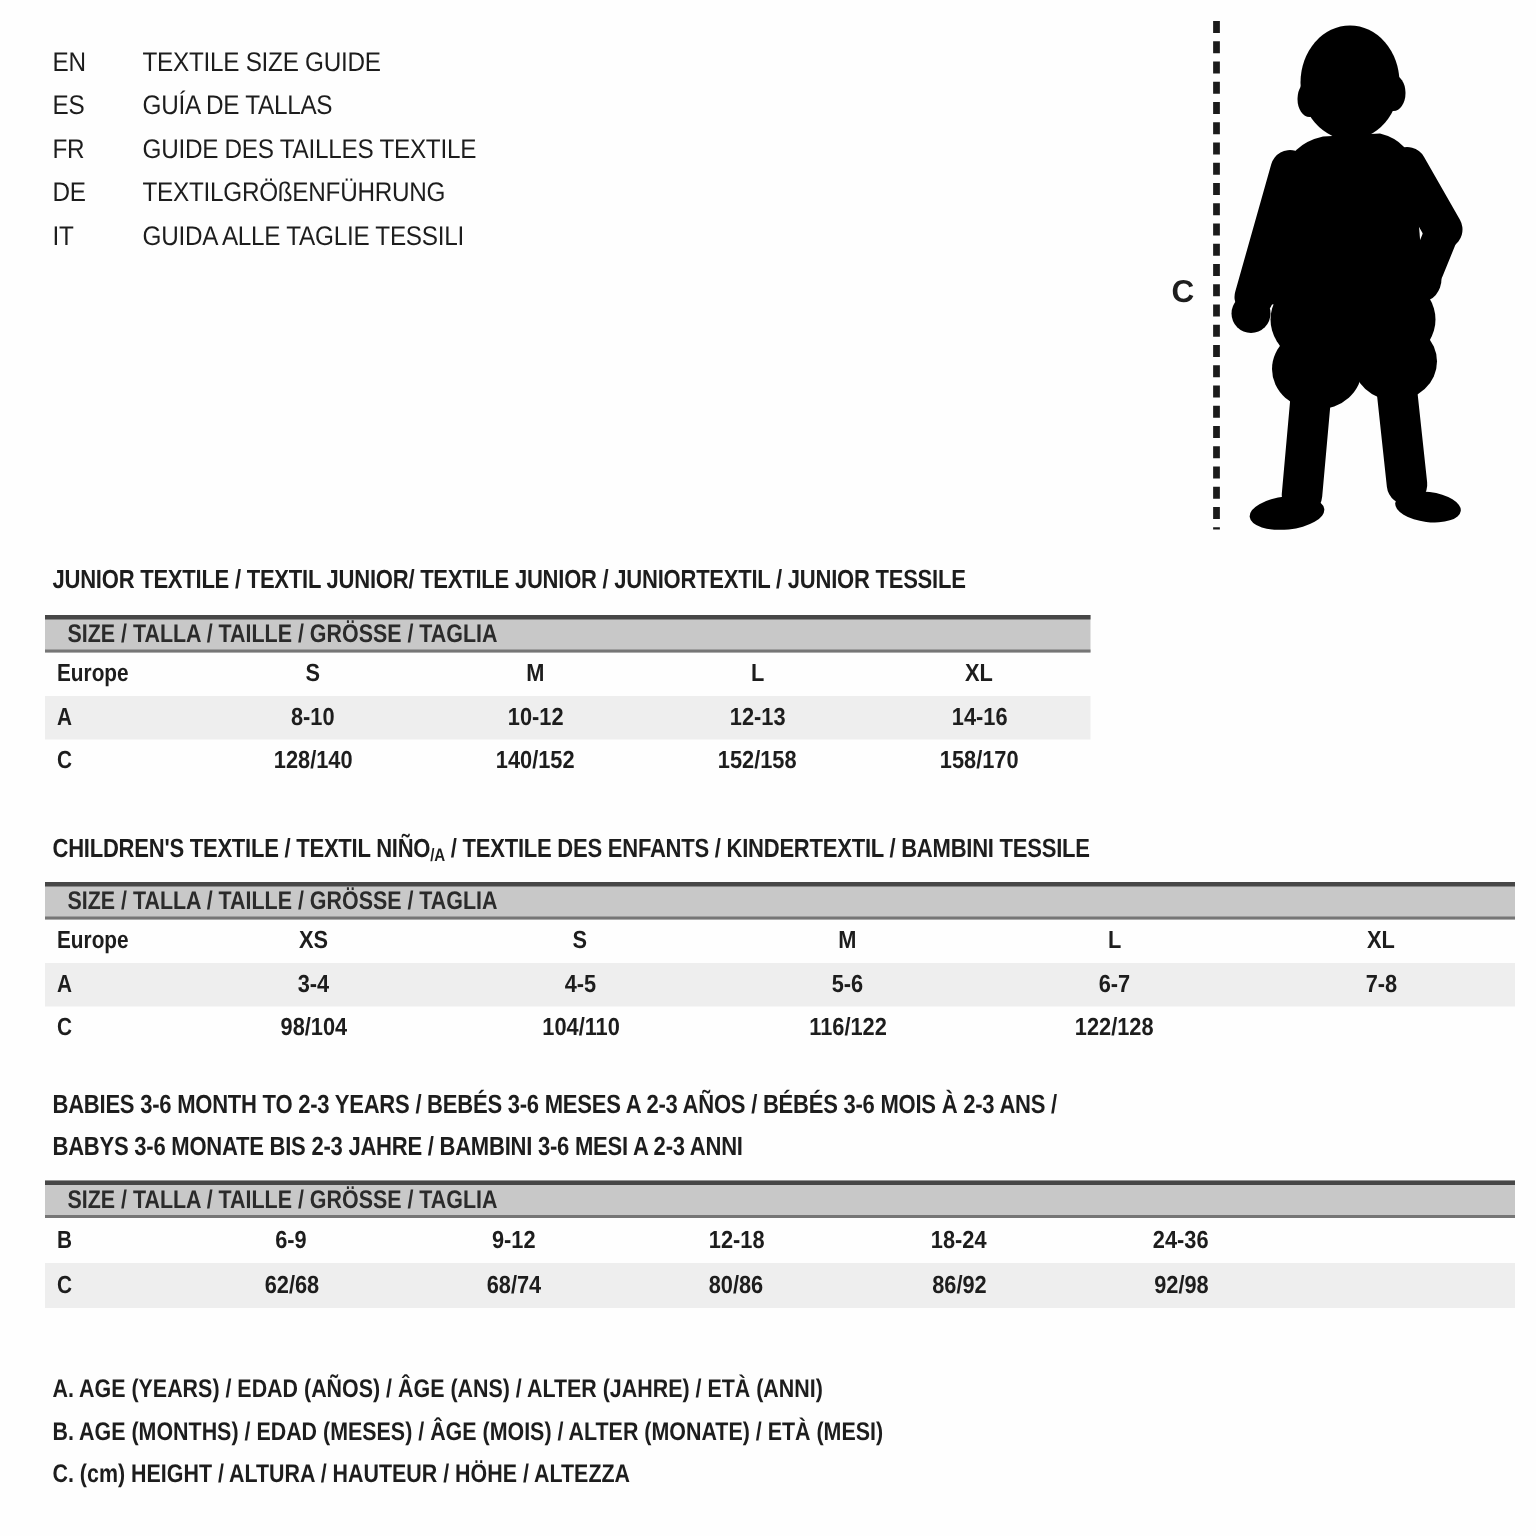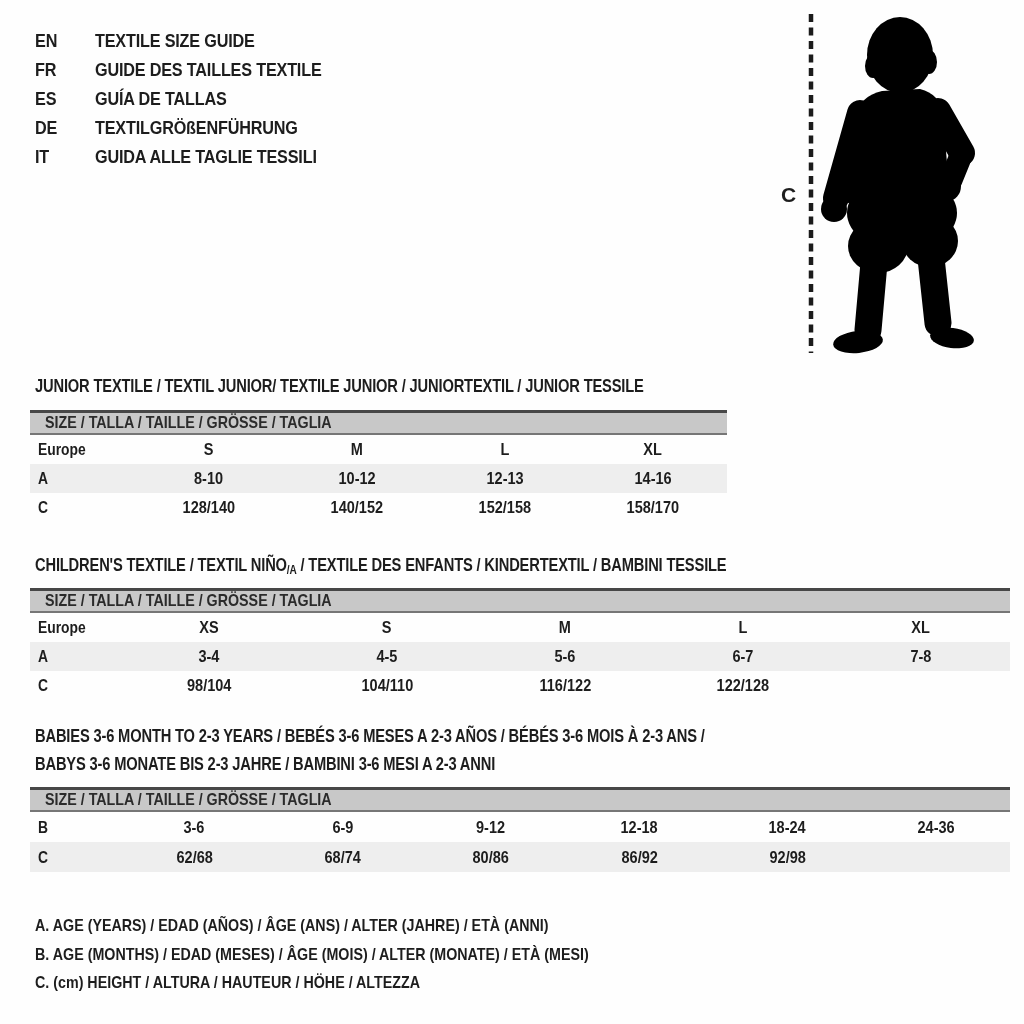--- a/index.html
+++ b/index.html
@@ -10,21 +10,21 @@
   }
   .abs { position:absolute; }
 
   
   .sqz  { display:inline-block; transform:scaleX(0.84); transform-origin:0 50%; white-space:nowrap; }
   .sqzc { display:inline-block; transform:scaleX(0.88); transform-origin:50% 50%; white-space:nowrap; }
 
   
   .lang-list { left:35px; top:27px; }
   .lang-row { display:grid; grid-template-columns:60px auto; height:29px; line-height:29px;
-              font-size:18px; font-weight:700; letter-spacing:-0.2px; }
+              font-size:18px; font-weight:400; letter-spacing:-0.2px; }
   .lang-row .code, .lang-row .title { display:inline-block; transform:scaleX(0.9); transform-origin:0 50%; white-space:nowrap; }
 
   
   .figure-svg { left:778px; top:8px; }
   .c-label { left:781px; top:183px; font-size:21px; font-weight:700; }
 
   
   .sec-head { font-size:17.5px; font-weight:700; letter-spacing:-0.2px; line-height:28px; white-space:nowrap; }
   .sec-head sub { font-size:12px; vertical-align:-3px; }
 
@@ -52,26 +52,26 @@
 <body>
 
 <div class="canvas">
 
   <div class="abs lang-list">
     <div class="lang-row">
       <span class="code">EN</span>
       <span class="title">TEXTILE SIZE GUIDE</span>
     </div>
     <div class="lang-row">
+      <span class="code">ES</span>
+      <span class="title">GUÍA DE TALLAS</span>
+    </div>
+    <div class="lang-row">
       <span class="code">FR</span>
       <span class="title">GUIDE DES TAILLES TEXTILE</span>
-    </div>
-    <div class="lang-row">
-      <span class="code">ES</span>
-      <span class="title">GUÍA DE TALLAS</span>
     </div>
     <div class="lang-row">
       <span class="code">DE</span>
       <span class="title">TEXTILGRÖßENFÜHRUNG</span>
     </div>
     <div class="lang-row">
       <span class="code">IT</span>
       <span class="title">GUIDA ALLE TAGLIE TESSILI</span>
     </div>
   </div>
@@ -171,21 +171,20 @@
   <div class="abs sec-head" style="left:35px; top:722px;">
     <span class="sqz">BABIES 3-6 MONTH TO 2-3 YEARS / BEBÉS 3-6 MESES A 2-3 AÑOS / BÉBÉS 3-6 MOIS À 2-3 ANS /</span><br>
     <span class="sqz">BABYS 3-6 MONATE BIS 2-3 JAHRE / BAMBINI 3-6 MESI A 2-3 ANNI</span>
   </div>
   <div class="tbl t-babies" style="left:30px; top:787px; width:980px;">
     <div class="tbl-header">
       <span class="sqz">SIZE / TALLA / TAILLE / GRÖSSE / TAGLIA</span>
     </div>
     <div class="trow">
       <span class="cell lab"><span class="sqz">B</span></span>
-      <span class="cell"><span class="sqzc">3-6</span></span>
       <span class="cell"><span class="sqzc">6-9</span></span>
       <span class="cell"><span class="sqzc">9-12</span></span>
       <span class="cell"><span class="sqzc">12-18</span></span>
       <span class="cell"><span class="sqzc">18-24</span></span>
       <span class="cell"><span class="sqzc">24-36</span></span>
     </div>
     <div class="trow shaded">
       <span class="cell lab"><span class="sqz">C</span></span>
       <span class="cell"><span class="sqzc">62/68</span></span>
       <span class="cell"><span class="sqzc">68/74</span></span>

